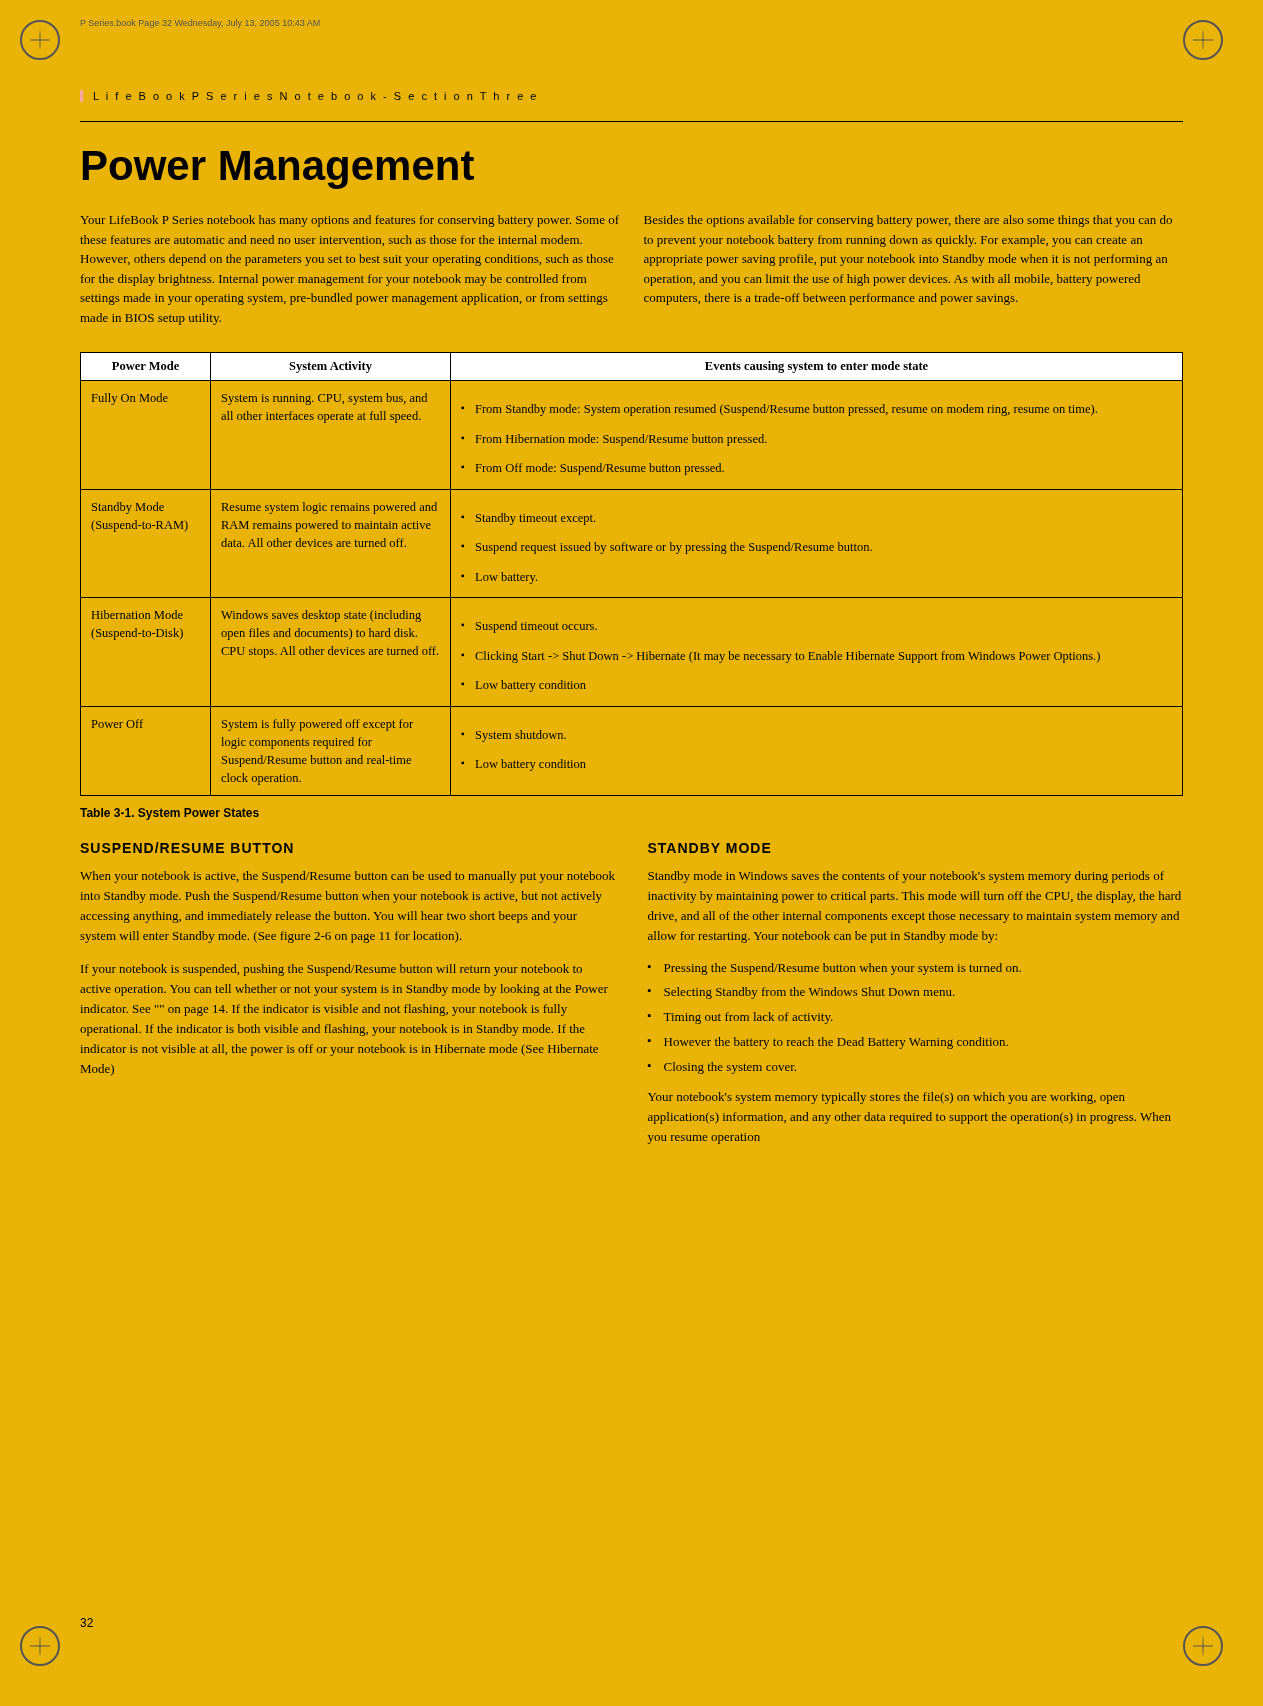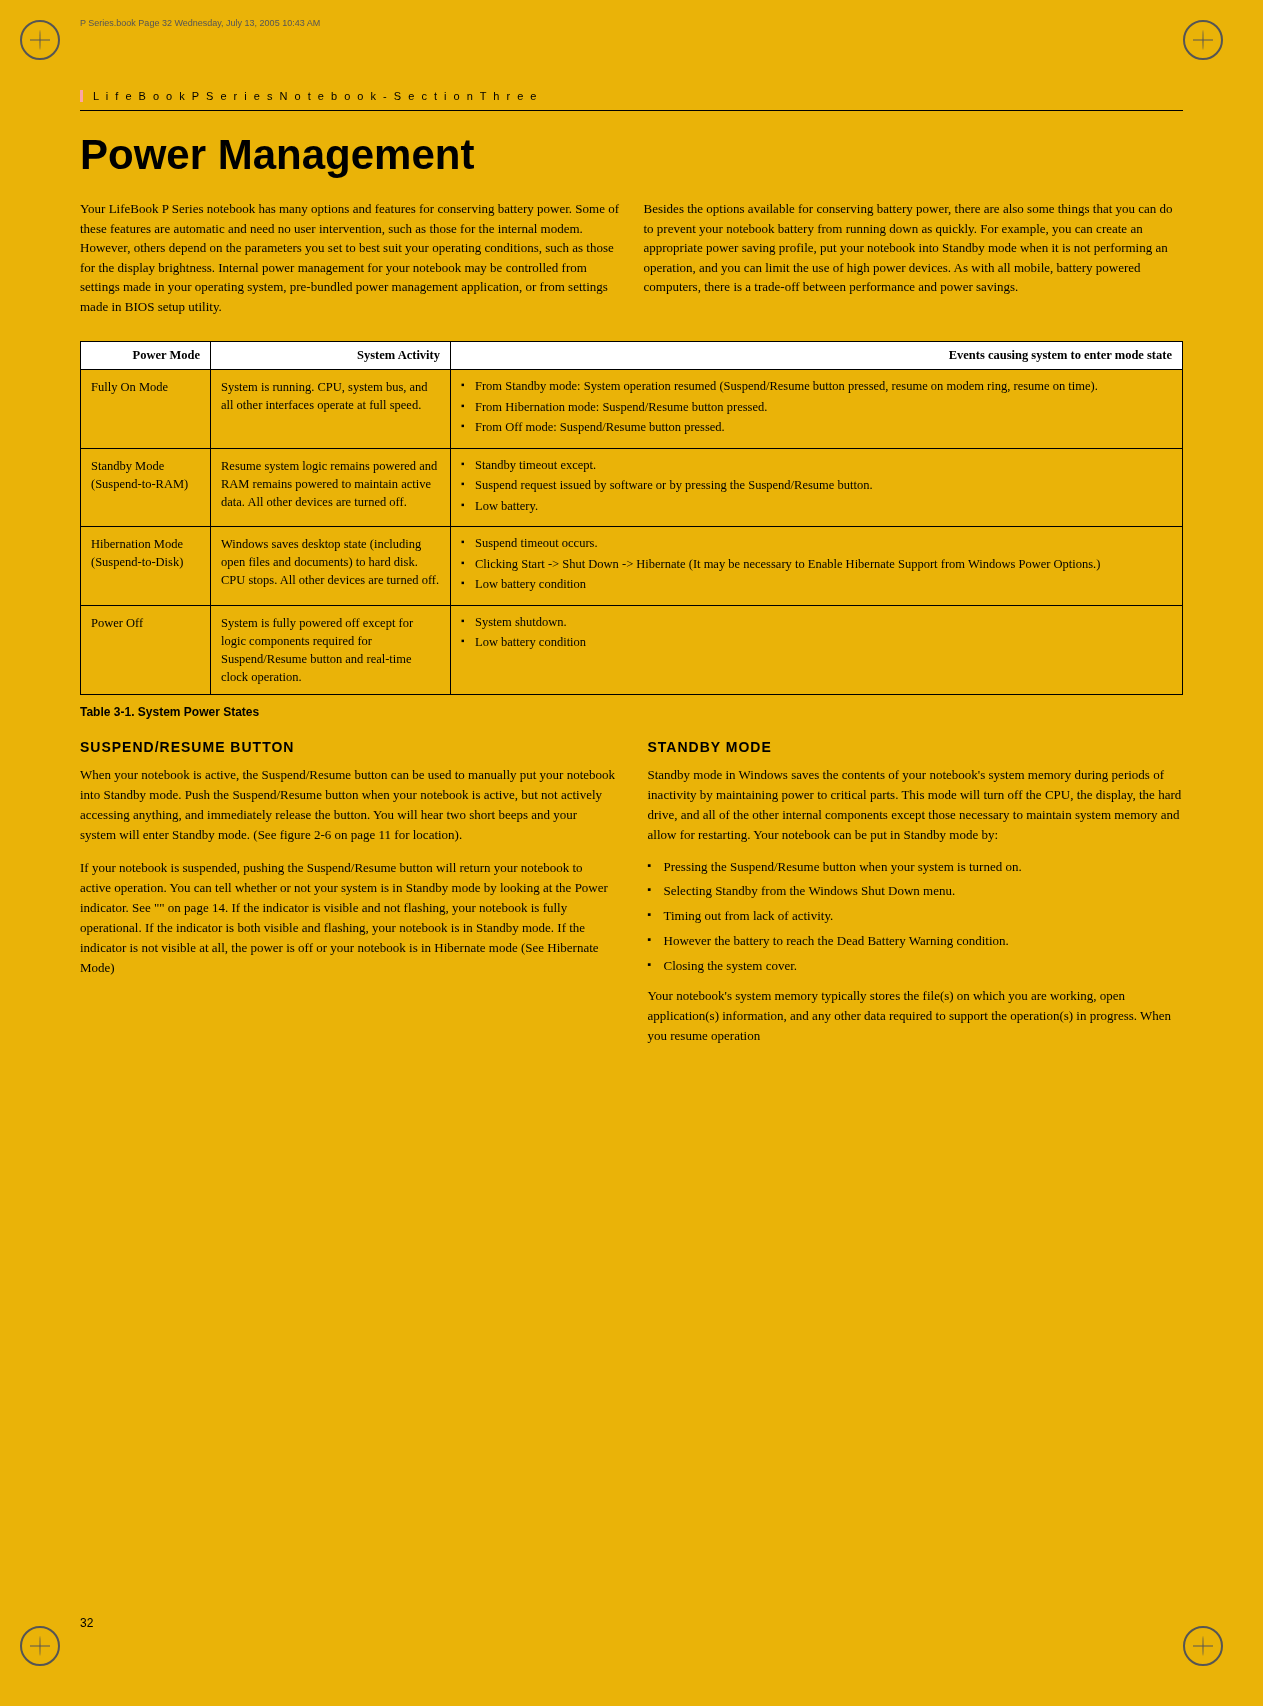--- a/index.html
+++ b/index.html
@@ -74,21 +74,21 @@
       background: #555;
       left: 50%;
       top: 50%;
       transform: translate(-50%, -50%);
     }
 
     
     .page-header {
       display: flex;
       align-items: flex-start;
-      margin-bottom: 8px;
+      margin-bottom: 19px;
       padding-left: 10px;
       border-left: 3px solid #fca5a5;
     }
 
     .header-text {
       font-size: 11px;
       letter-spacing: 2px;
       font-family: Arial, sans-serif;
       color: #000;
     }
@@ -135,21 +135,21 @@
       width: 100%;
       border-collapse: collapse;
       margin-bottom: 10px;
       font-size: 12.5px;
     }
 
     .power-table th {
       background: #fff;
       border: 1px solid #000;
       padding: 6px 10px;
-      text-align: right;
+      text-align: center;
       font-weight: bold;
       font-size: 12.5px;
     }
 
     .power-table td {
       border: 1px solid #000;
       padding: 8px 10px;
       vertical-align: top;
       line-height: 1.45;
     }
@@ -171,20 +171,21 @@
       list-style: none;
       padding: 0;
       margin: 0;
     }
 
     .bullet-list li {
       padding-left: 14px;
       position: relative;
       margin-bottom: 3px;
       line-height: 1.4;
+      margin-top: 12px;
     }
 
     .bullet-list li::before {
       content: '▪';
       position: absolute;
       left: 0;
       font-size: 10px;
     }
 
     .table-caption {

